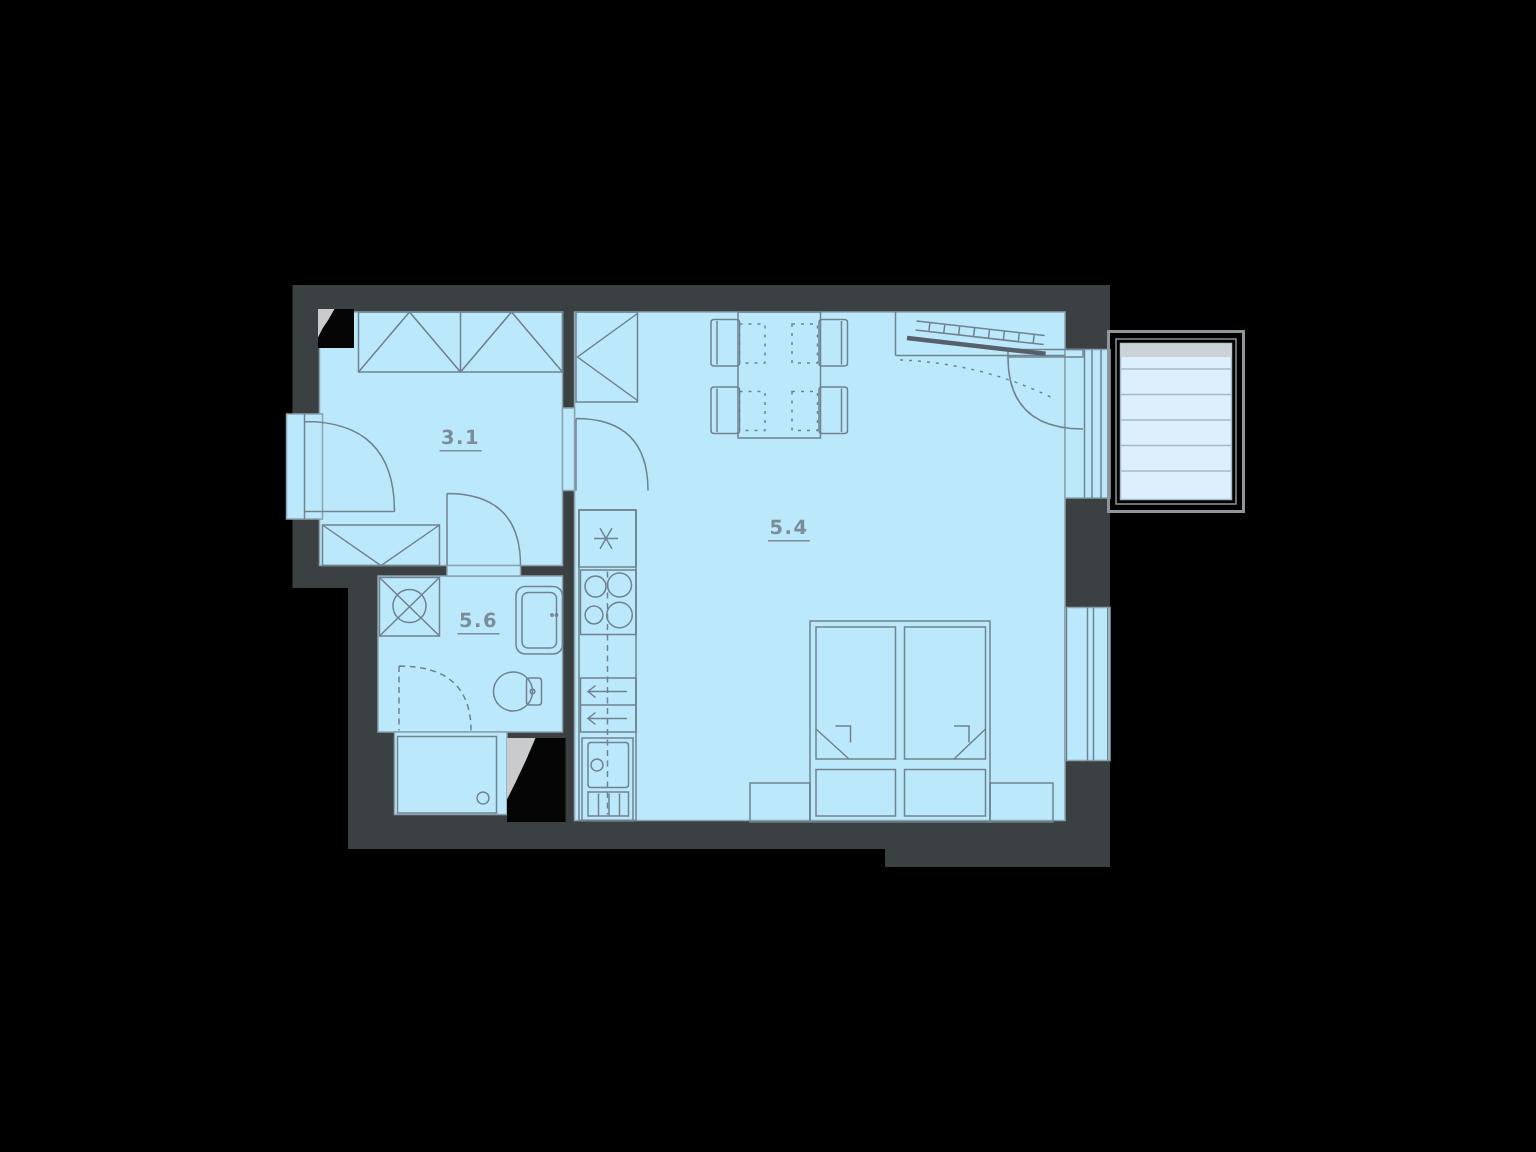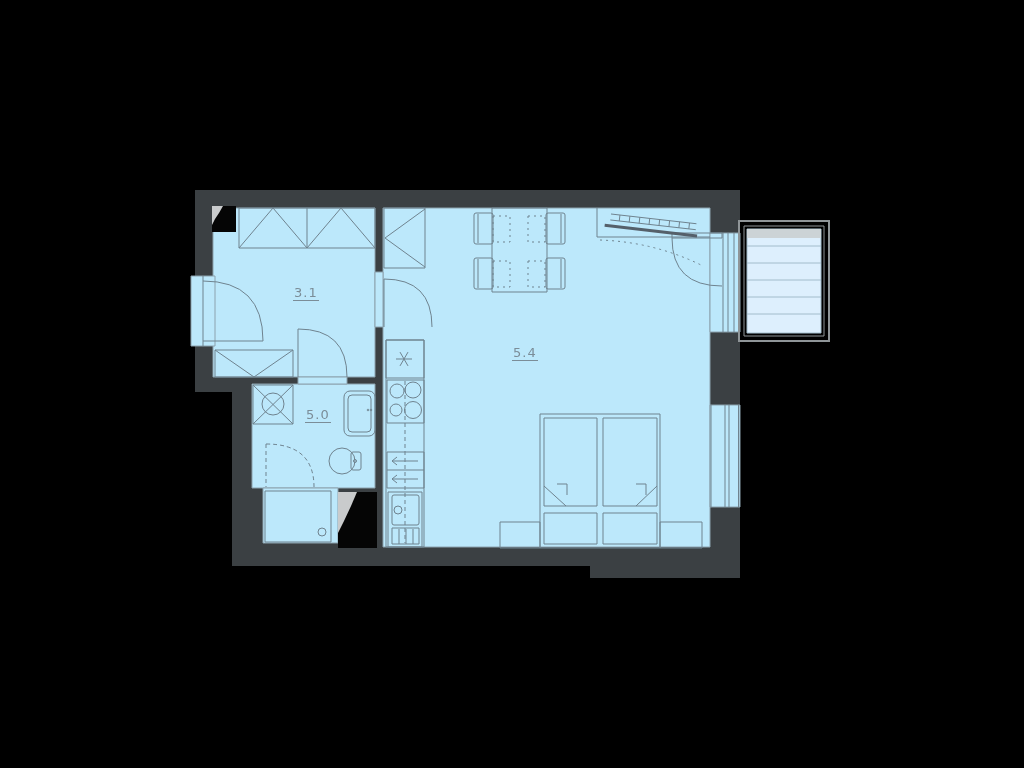--- a/index.html
+++ b/index.html
@@ -2,21 +2,21 @@
 <html style="--background: #000000; --wall: #3b4043; --floor: #bce8fb; --outline: #8ca2ae; --line: #6f838f; --label: #7b8d98; --deck: #ddeffd; --deck-line: #a2bccb; --threshold: #ccd3d6; --balcony-frame: #8f9598; --shaft: #050505; --shaft-wedge: #c9cbcc;"><head>
 <meta charset="utf-8">
 <style>
   :root{
     --background:#000; --wall:#3b4043; --floor:#bce8fb; --outline:#8ca2ae;
     --line:#6f838f; --label:#7b8d98; --deck:#ddeffd; --deck-line:#a2bccb;
     --threshold:#ccd3d6; --balcony-frame:#8f9598; --shaft:#050505; --shaft-wedge:#c9cbcc;
   }
   html,body{margin:0;padding:0;background:var(--background);}
   #stage{position:relative;width:888px;height:768px;background:var(--background);
-         font-family:"DejaVu Sans",sans-serif;overflow:hidden;}
+         font-family:"DejaVu Sans",sans-serif;overflow:hidden;font-weight:bold;}
   #plan-svg{position:absolute;left:0;top:0;}
   .room-label{position:absolute;color:var(--label);font-size:13px;letter-spacing:1px;
               border-bottom:1px solid var(--label);padding:0 1px 1px 1px;line-height:1;}
   svg *{vector-effect:non-scaling-stroke;}
   .f{fill:var(--floor);stroke:var(--outline);stroke-width:1;}
   .ln{fill:none;stroke:var(--line);stroke-width:1;}
   .dash{stroke-dasharray:4 3;}
   .dot{stroke-dasharray:2 4;}
 </style>
 </head>
@@ -181,15 +181,15 @@
       <rect x="212" y="206" width="24" height="26" style="fill:var(--shaft)"></rect>
       <polygon points="212,206 223,206 219,213 215,219 212,225" style="fill:var(--shaft-wedge)"></polygon>
     </g>
     <g>
       <rect x="338" y="492" width="39" height="56" style="fill:var(--shaft)"></rect>
       <polygon points="338,492 357,492 351,506 344,521 338,533" style="fill:var(--shaft-wedge)"></polygon>
     </g>
   </svg>
 
   <span class="room-label" style="left:293px;top:286px">3.1</span>
-  <span class="room-label" style="left:305px;top:408px">5.0</span>
+  <span class="room-label" style="left:305px;top:408px">5.6</span>
   <span class="room-label" style="left:512px;top:346px">5.4</span>
 </div>
 
 </body></html>

